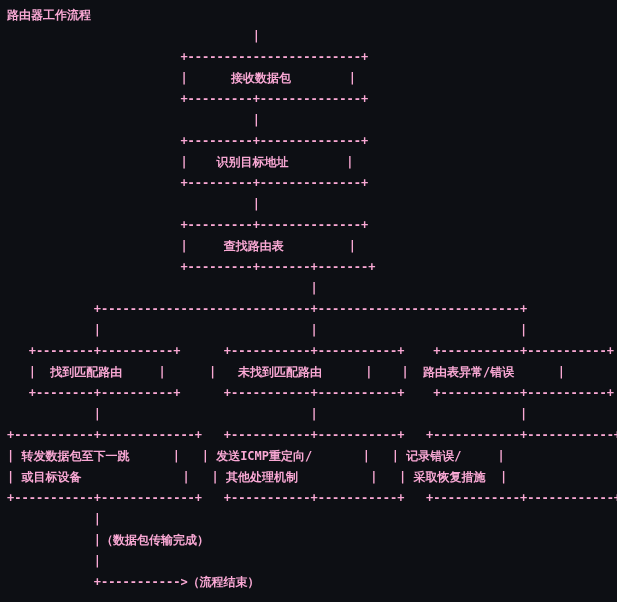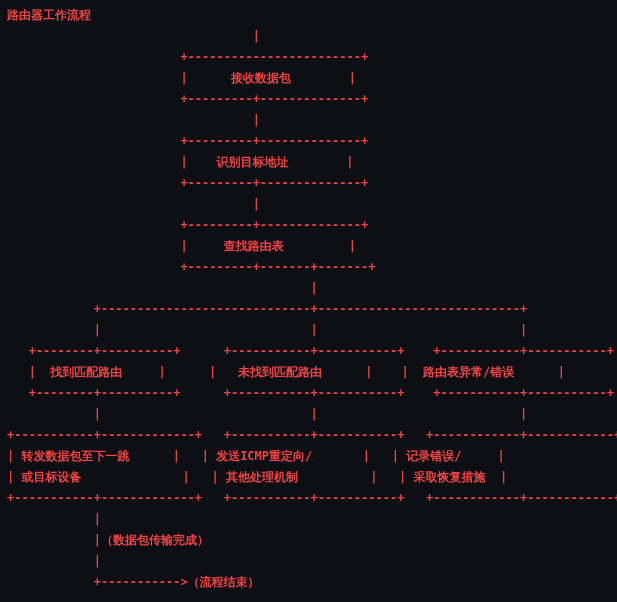--- a/index.html
+++ b/index.html
@@ -16,21 +16,21 @@
     box-sizing: border-box;
     padding: 5px 0 0 7px;
     background: #0d0f14;
   }
   .ascii {
     margin: 0;
     font-family: "DejaVu Sans Mono", monospace;
     font-size: 12px;
     font-weight: 700;
     line-height: 21px;
-    color: #ef4444;
+    color: #f9a8d4;
     white-space: pre;
   }
   .line {
     height: 21px;
     white-space: pre;
   }
 </style>
 </head>
 <body>
 

